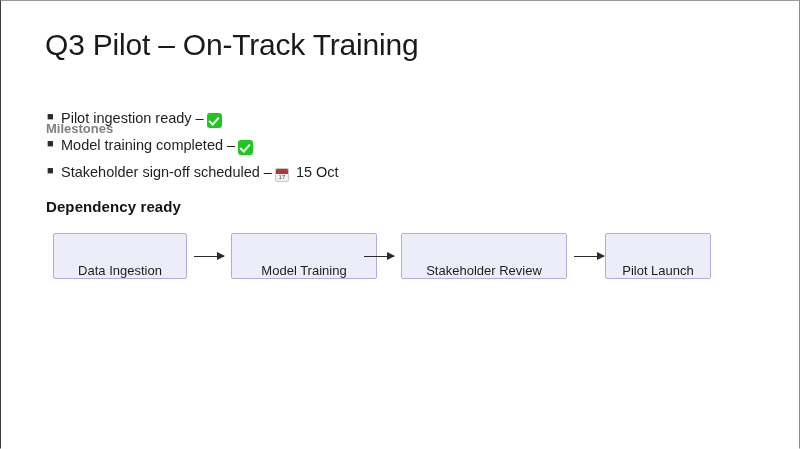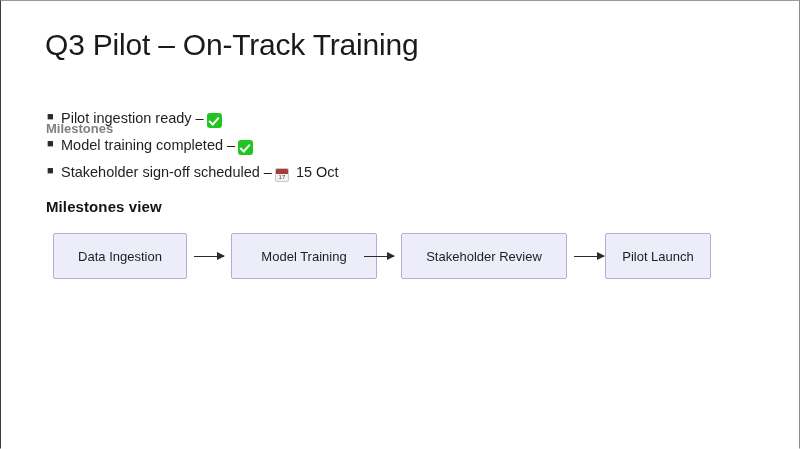--- a/index.html
+++ b/index.html
@@ -167,21 +167,21 @@
   }
 
   .flow-node {
     position: absolute;
     top: 0;
     height: 46px;
     background: #ededfa;
     border: 1px solid #b5abd6;
     border-radius: 2px;
     display: flex;
-    align-items: center;
+    align-items: flex-end;
     justify-content: center;
     box-sizing: border-box;
     font-size: 13px;
     color: #1d1d1d;
     white-space: nowrap;
   }
 
   .flow-arrow {
     position: absolute;
     top: 22px;
@@ -231,21 +231,21 @@
 
     <div class="milestone-item">
       <span class="bullet-marker">■</span>
       <span class="milestone-text">Stakeholder sign-off scheduled –</span>
       <span class="status-emoji"><span class="emoji-calendar"></span></span>
       <span class="date-text">15 Oct</span>
     </div>
 
   </div>
 
-  <div class="dependency-heading">Milestones view</div>
+  <div class="dependency-heading">Dependency ready</div>
 
   <div class="flow">
 
     <div class="flow-node" style="left:52px; width:134px;">
       <span>Data Ingestion</span>
     </div>
 
     <div class="flow-arrow" style="left:193px; width:30px;">
       <span class="shaft"></span>
         <span class="head"></span>

